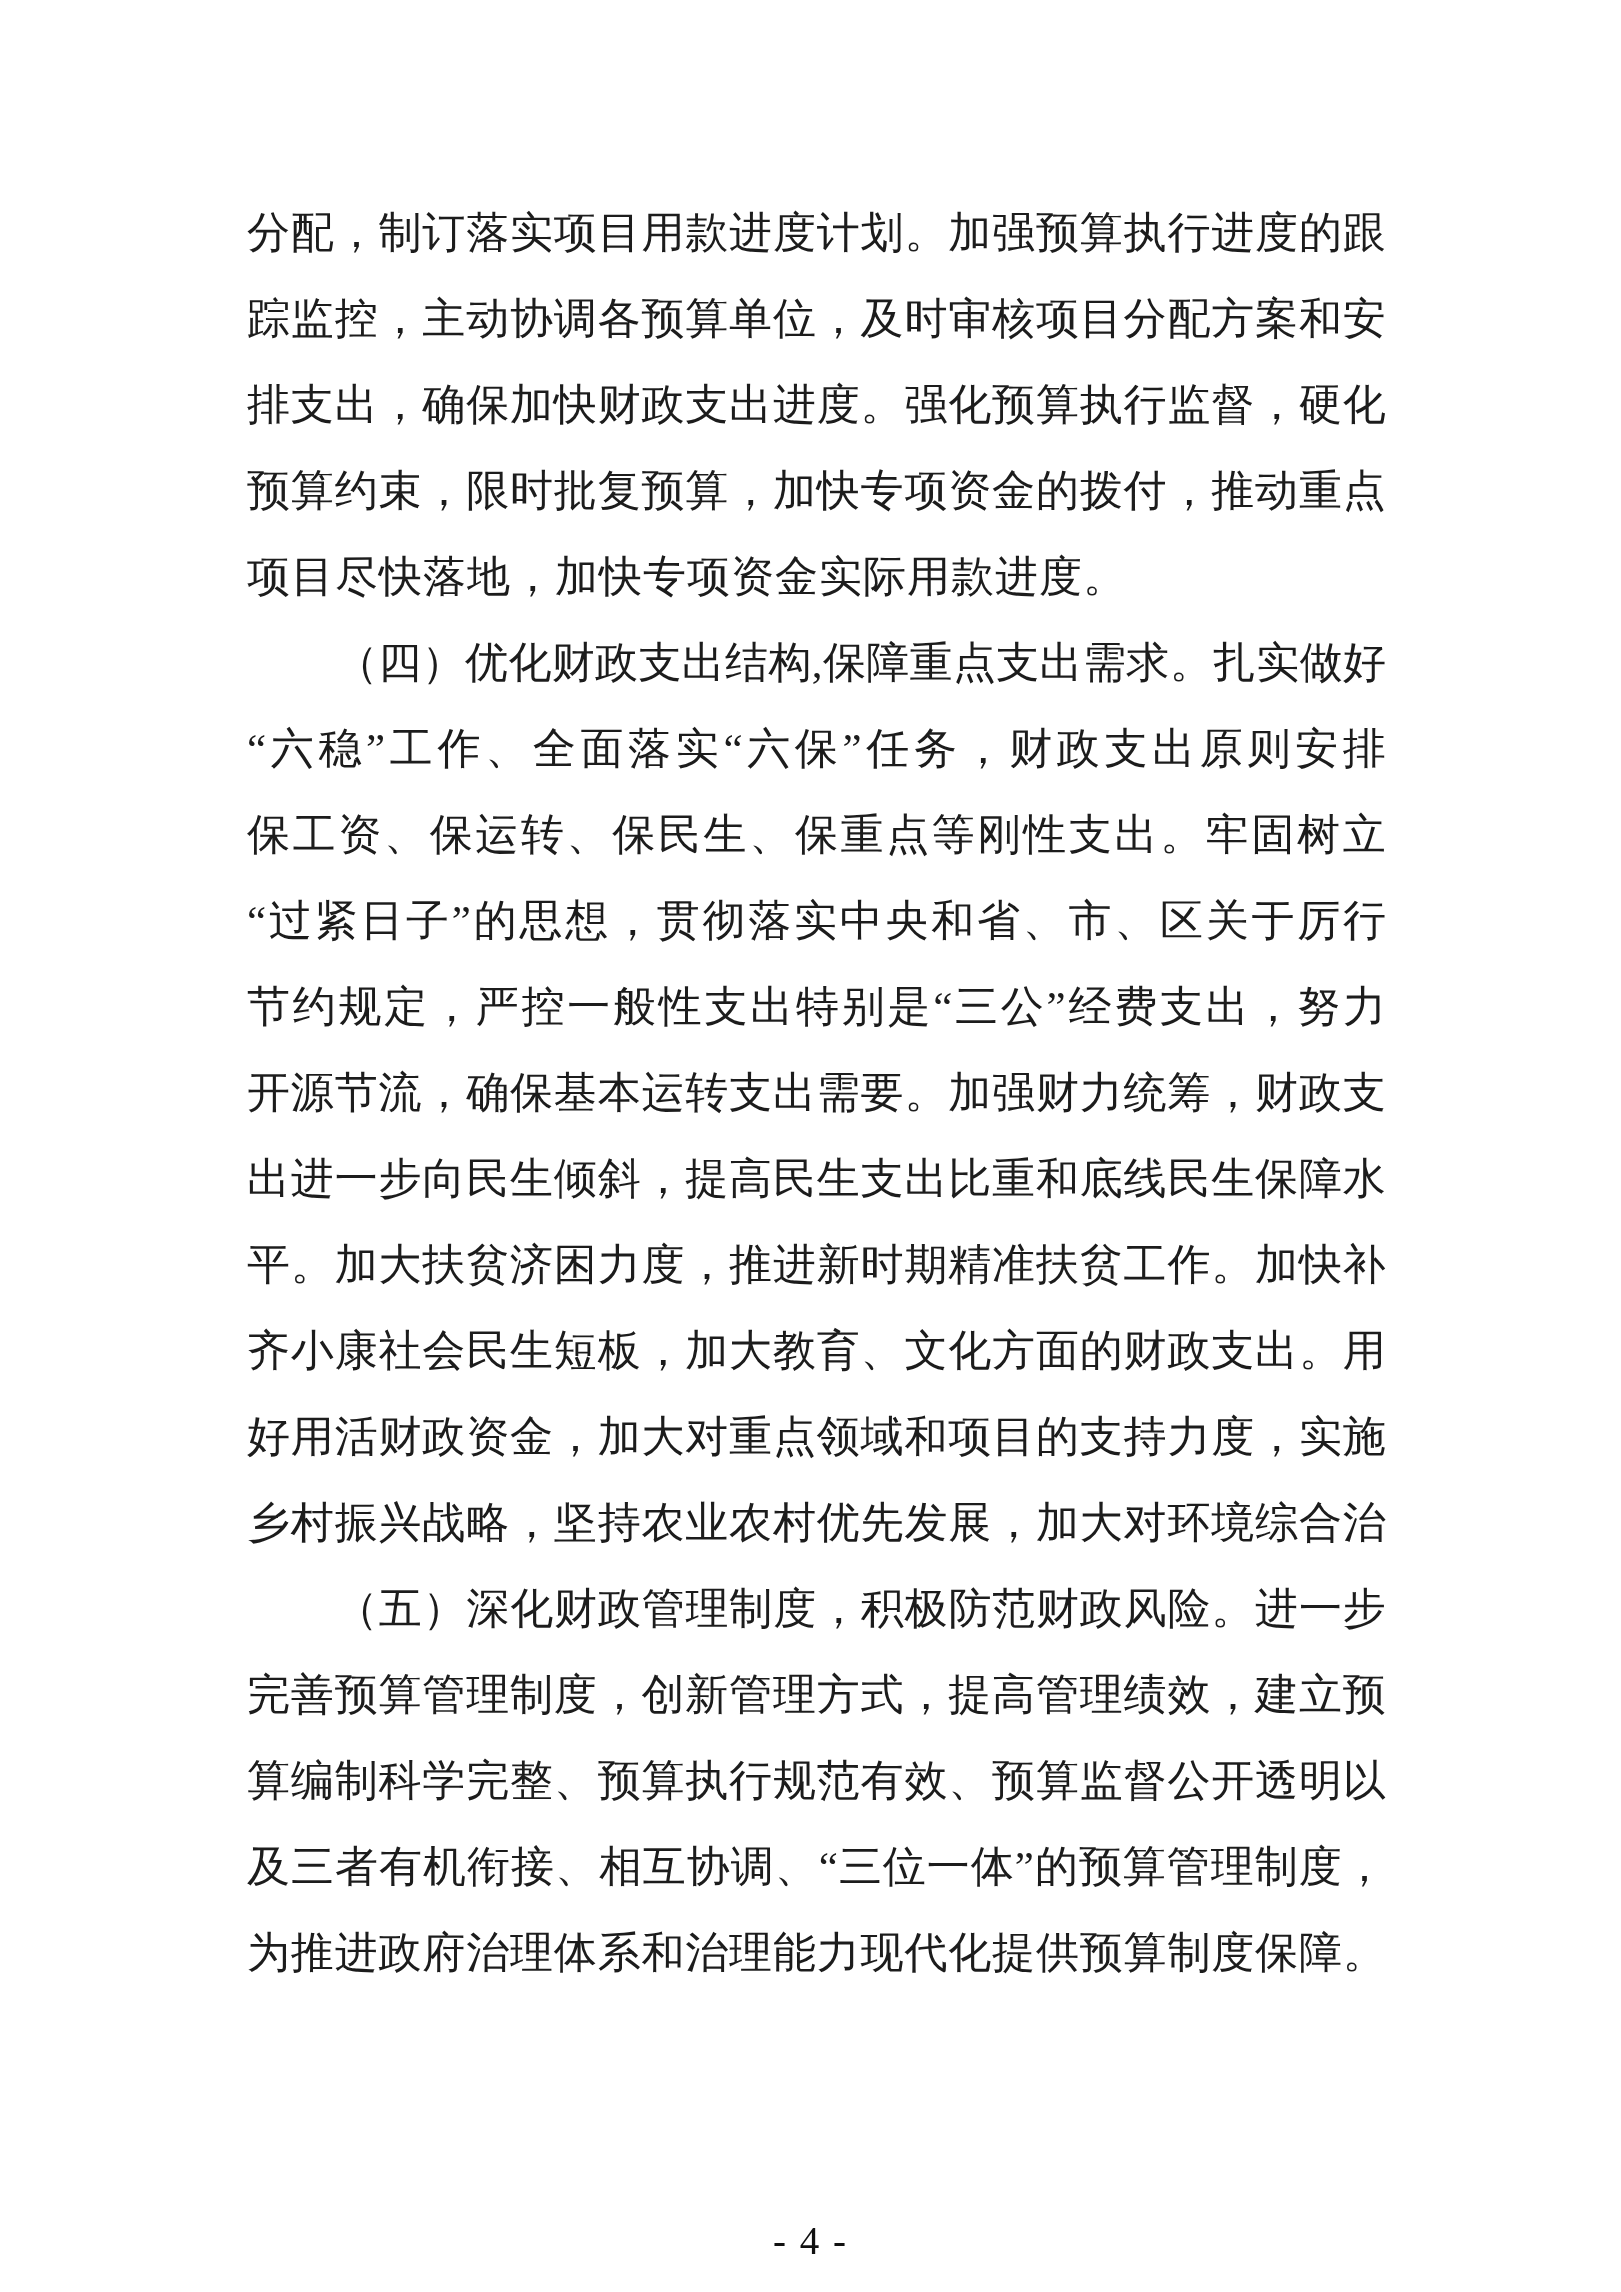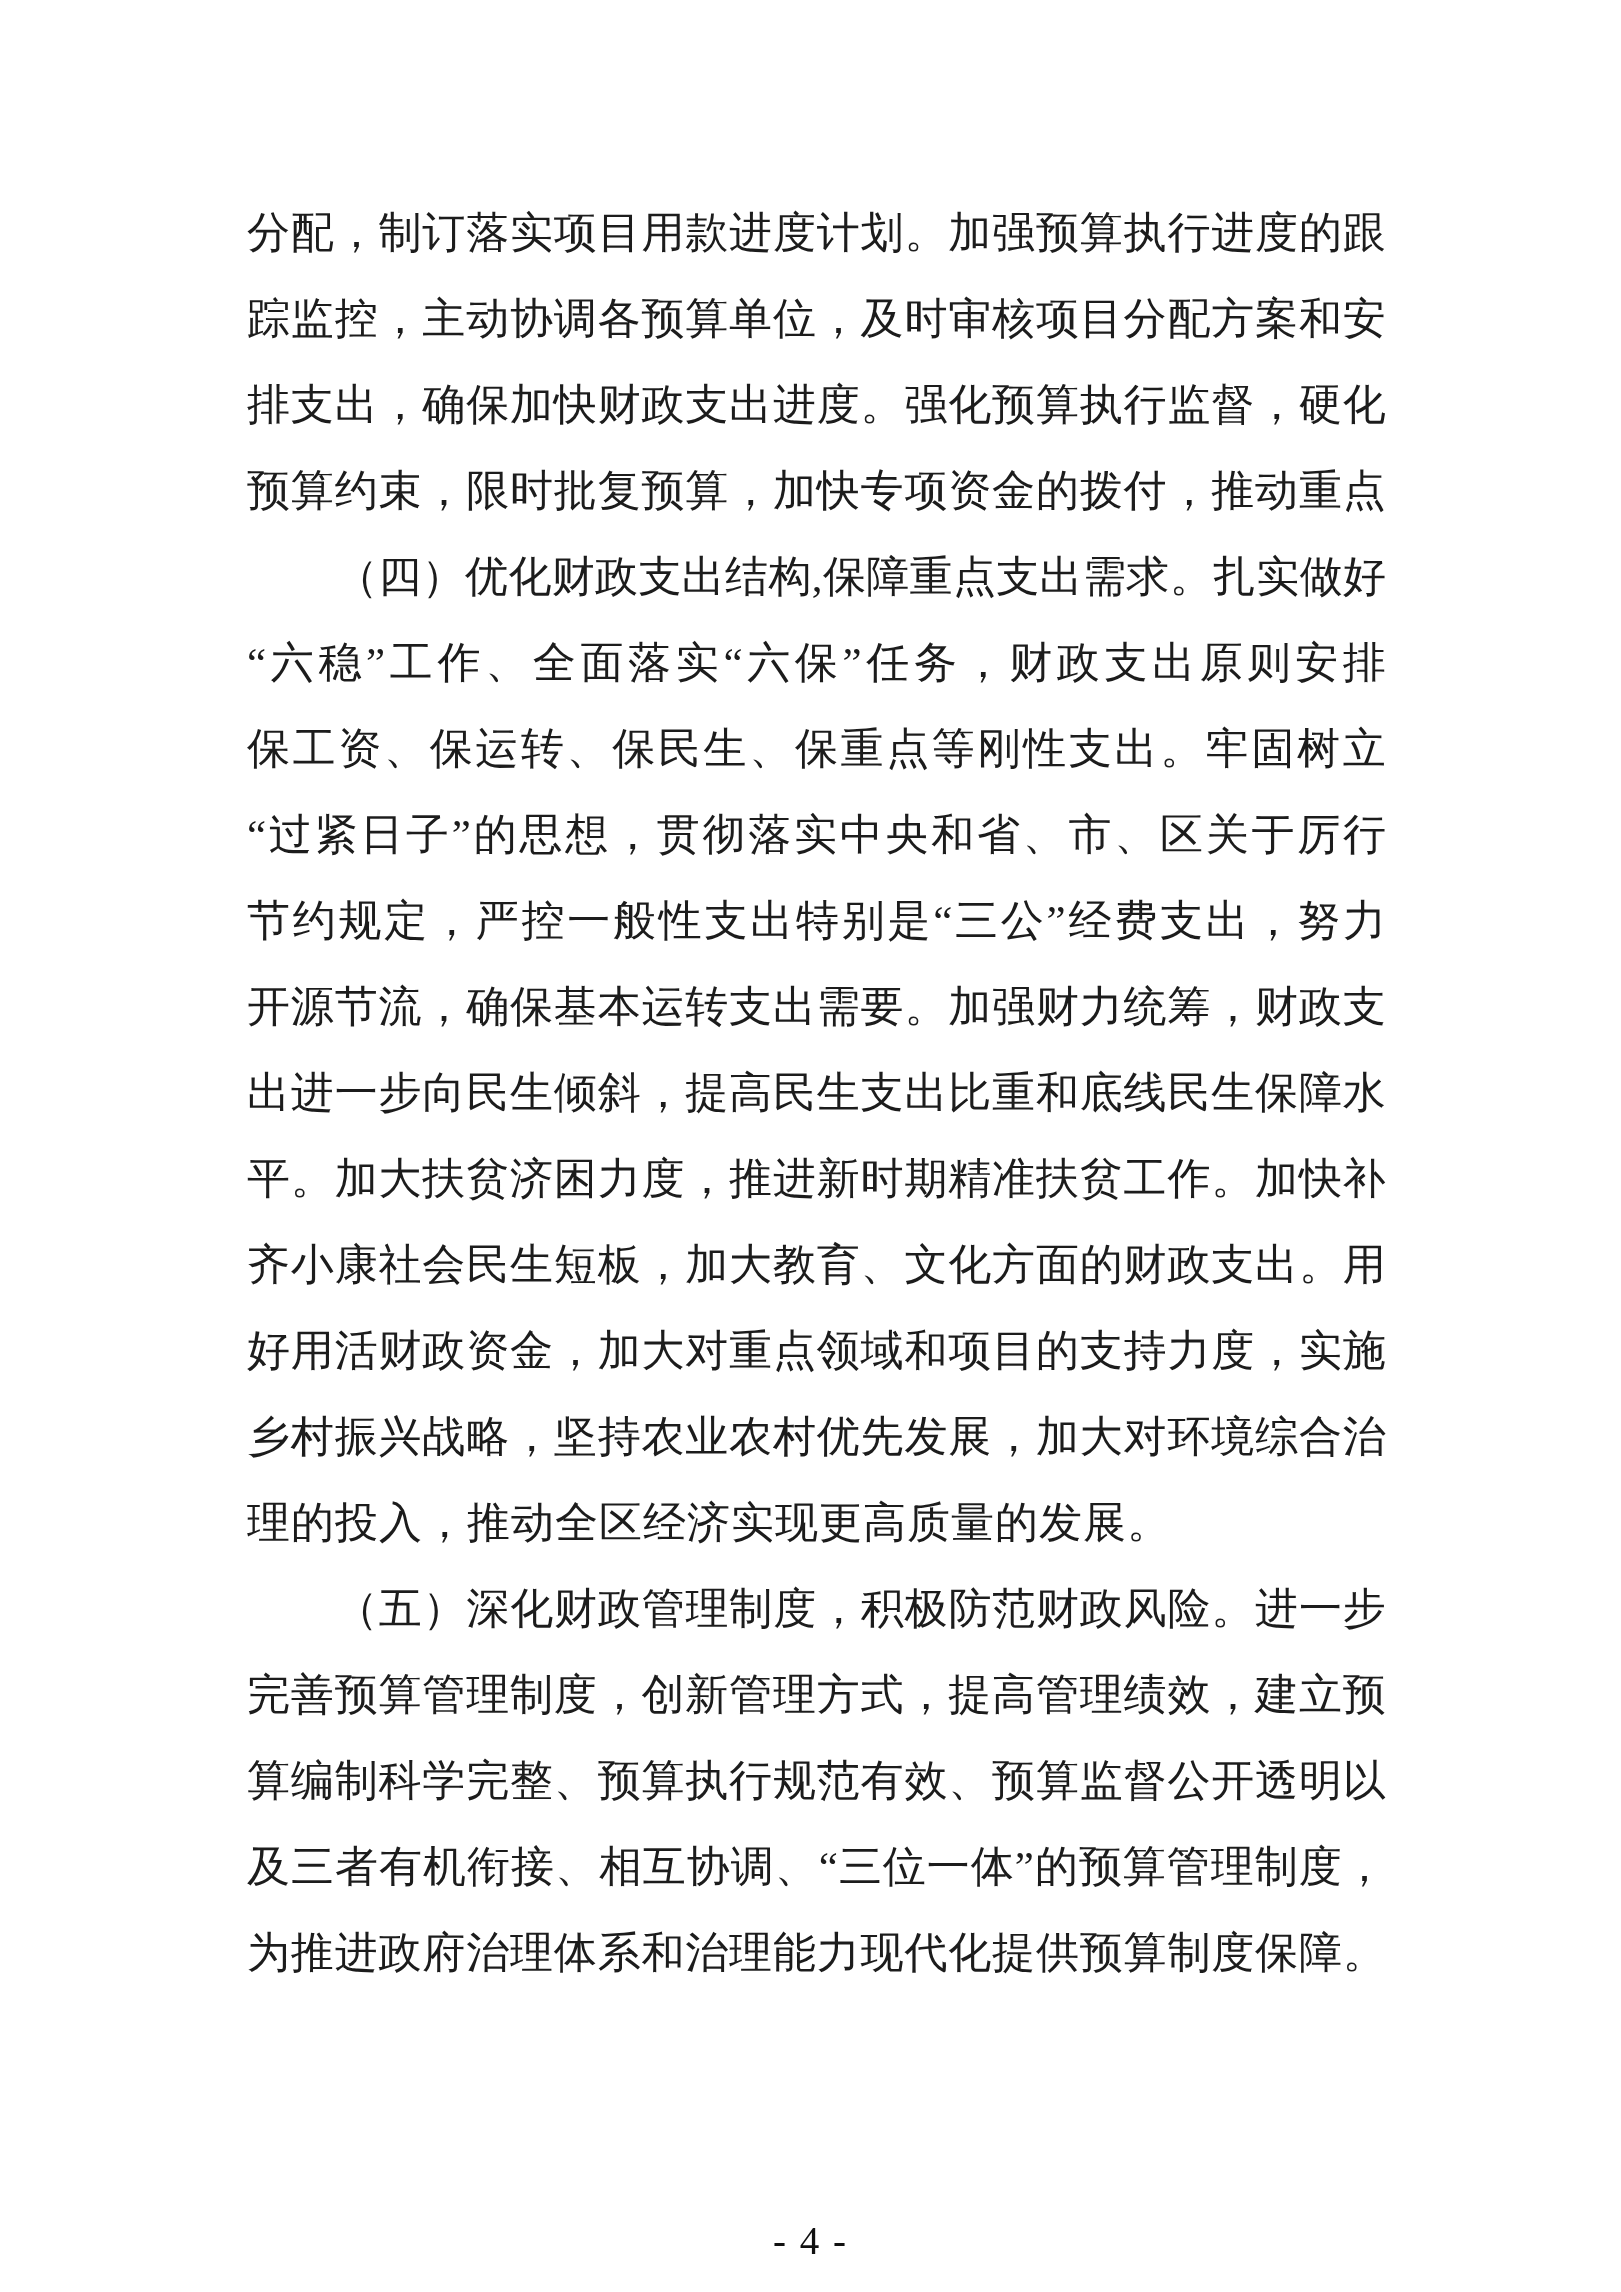--- a/index.html
+++ b/index.html
@@ -172,20 +172,21 @@
         <span class="ch">金</span>
         <span class="ch">的</span>
         <span class="ch">拨</span>
         <span class="ch">付</span>
         <span class="ch">，</span>
         <span class="ch">推</span>
         <span class="ch">动</span>
         <span class="ch">重</span>
         <span class="ch">点</span>
       </div>
+      <div class="line short">项目尽快落地，加快专项资金实际用款进度。</div>
       <div class="line indent justify">
         <span class="ch">（</span>
         <span class="ch">四</span>
         <span class="ch">）</span>
         <span class="ch">优</span>
         <span class="ch">化</span>
         <span class="ch">财</span>
         <span class="ch">政</span>
         <span class="ch">支</span>
         <span class="ch">出</span>
@@ -478,21 +479,20 @@
         <span class="ch">，</span>
         <span class="ch">加</span>
         <span class="ch">大</span>
         <span class="ch">对</span>
         <span class="ch">环</span>
         <span class="ch">境</span>
         <span class="ch">综</span>
         <span class="ch">合</span>
         <span class="ch">治</span>
       </div>
-      <div class="line short">理的投入，推动全区经济实现更高质量的发展。</div>
       <div class="line indent justify">
         <span class="ch">（</span>
         <span class="ch">五</span>
         <span class="ch">）</span>
         <span class="ch">深</span>
         <span class="ch">化</span>
         <span class="ch">财</span>
         <span class="ch">政</span>
         <span class="ch">管</span>
         <span class="ch">理</span>

